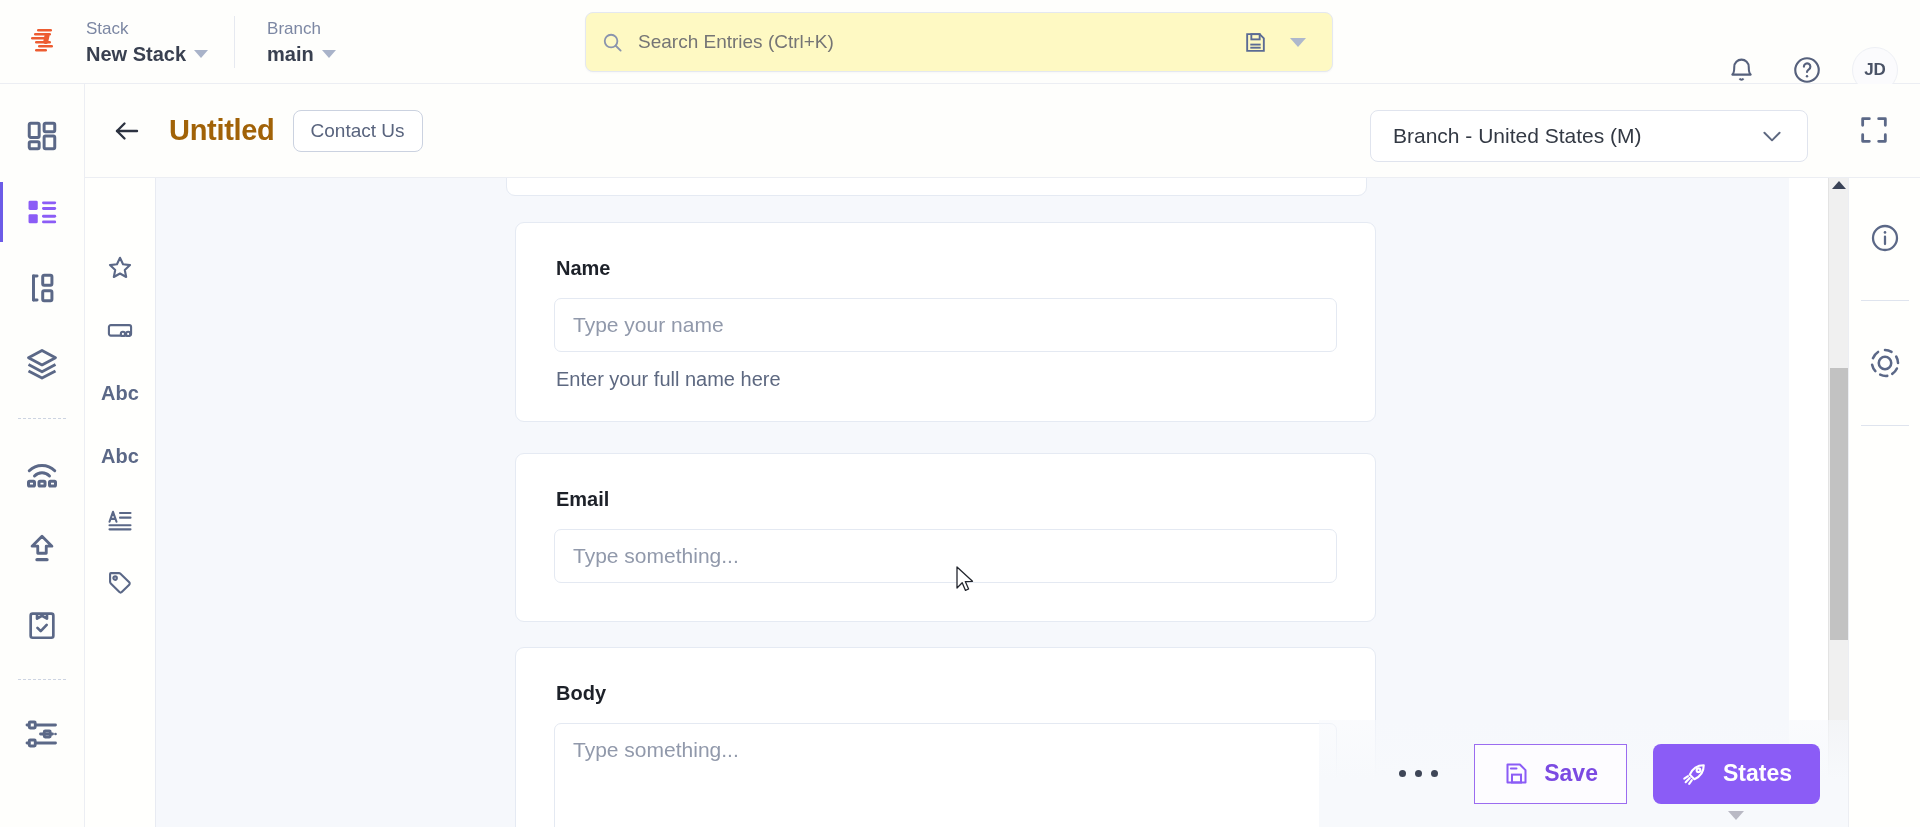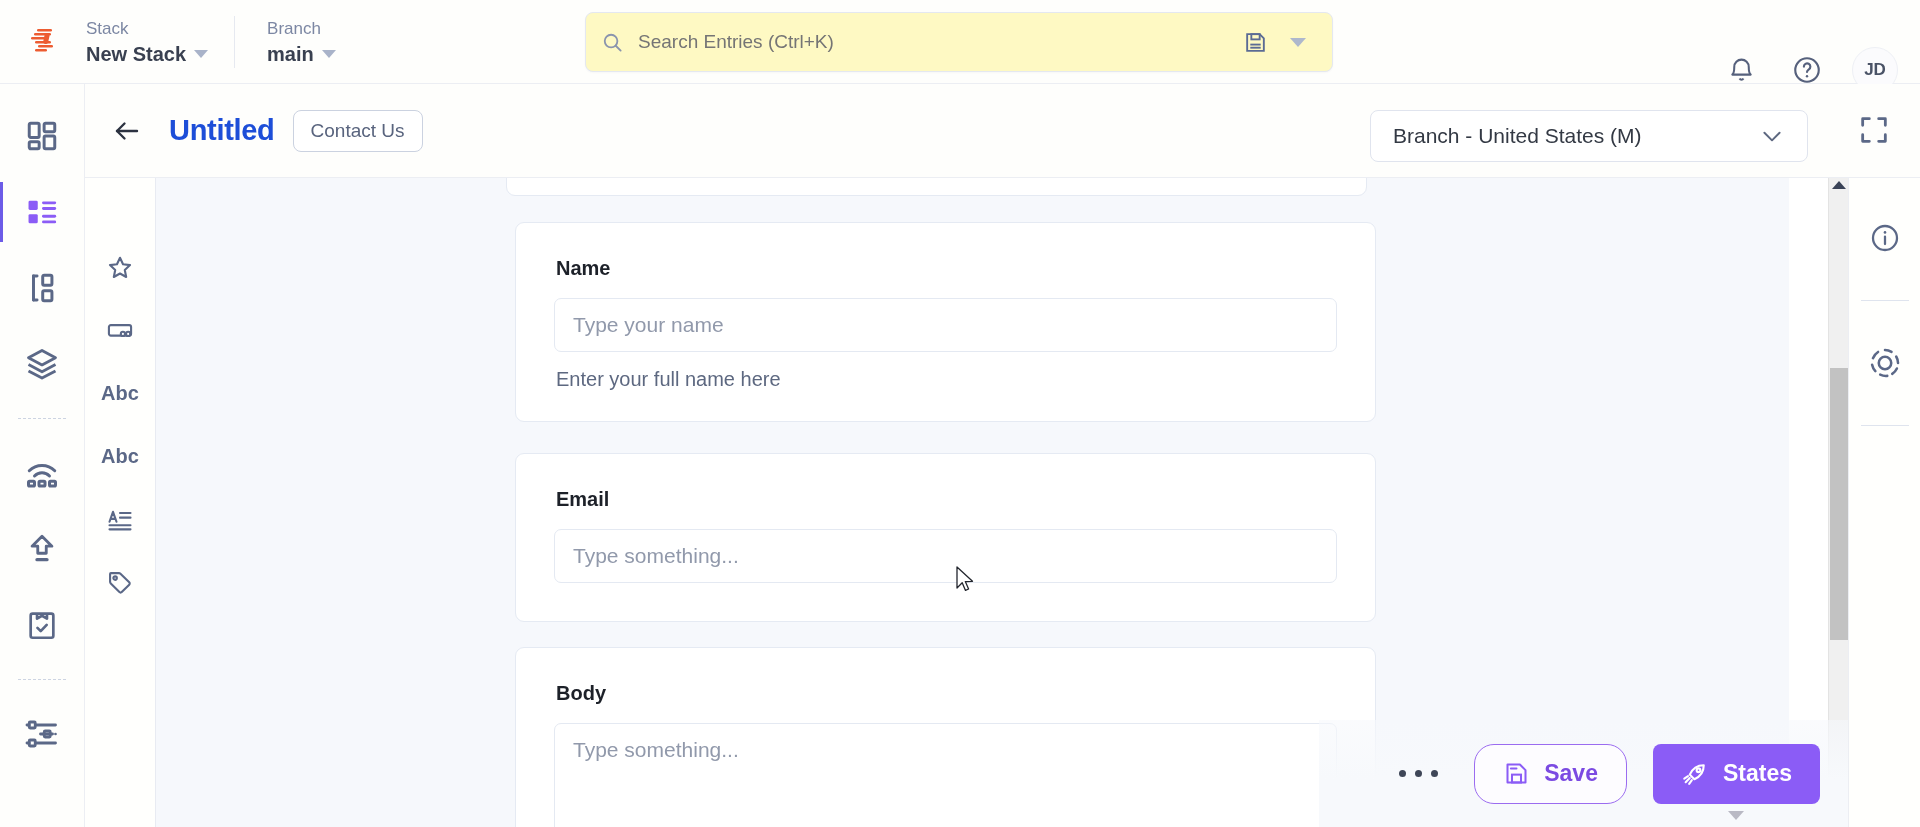--- a/index.html
+++ b/index.html
@@ -98,21 +98,21 @@
   }
 
   
   .entry-header {
     position: absolute; top: 84px; left: 85px; right: 0; height: 94px;
     background: #fefefc;
     border-bottom: 1px solid #eceef3;
     display: flex; align-items: center;
   }
   .back-btn { width: 84px; display: flex; justify-content: center; cursor: pointer; }
-  .entry-title { font-size: 29px; font-weight: bold; color: #1d4ed8; letter-spacing: -0.3px; }
+  .entry-title { font-size: 29px; font-weight: bold; color: #a16207; letter-spacing: -0.3px; }
   .ct-chip {
     margin-left: 18px;
     border: 1px solid #cbd2e0; border-radius: 8px;
     padding: 9px 17px;
     font-size: 19px; color: #59647e;
     background: #fff; cursor: pointer;
   }
   .locale-select {
     position: absolute; right: 112px; top: 26px;
     width: 438px; height: 52px;
@@ -213,21 +213,21 @@
     width: 529px; height: 107px;
     background: linear-gradient(to bottom, rgba(246,248,252,0.55), #f7f9fc 55%);
     display: flex; align-items: center; justify-content: flex-end;
     padding-right: 28px; gap: 26px;
   }
   .kebab { display: flex; gap: 9px; padding: 14px 10px; cursor: pointer; }
   .kebab i { width: 7px; height: 7px; border-radius: 50%; background: #3e4657; display: block; }
   .btn-save {
     display: flex; align-items: center; gap: 14px;
     height: 60px; padding: 0 28px;
-    border: 1px solid #9b6cf0; border-radius: 20px;
+    border: 1px solid #9b6cf0; border-radius: 0;
     background: #fdfcff; color: #7b4ae2;
     font-size: 23px; font-weight: bold; cursor: pointer;
   }
   .btn-publish {
     display: flex; align-items: center; gap: 14px;
     height: 60px; padding: 0 28px;
     border: none; border-radius: 8px;
     background: #8b5cf6; color: #fff;
     font-size: 23px; font-weight: bold; cursor: pointer;
     position: relative;

